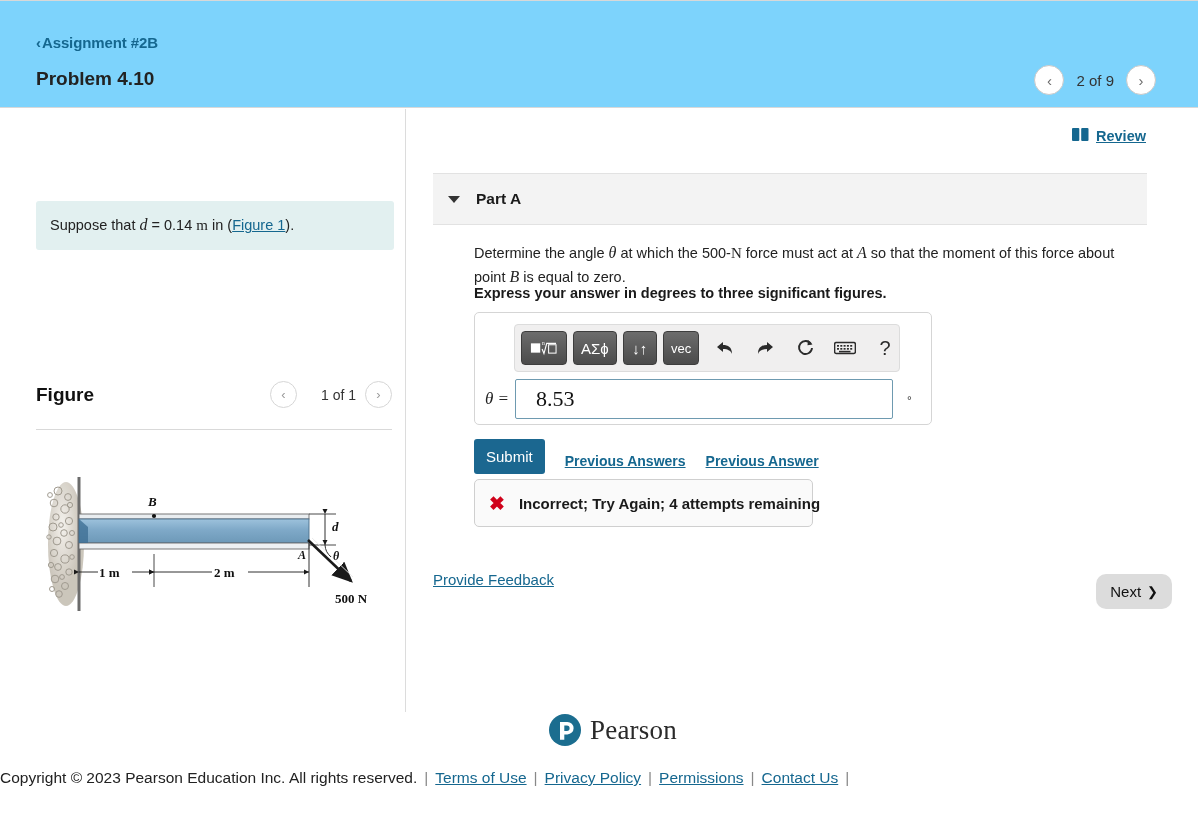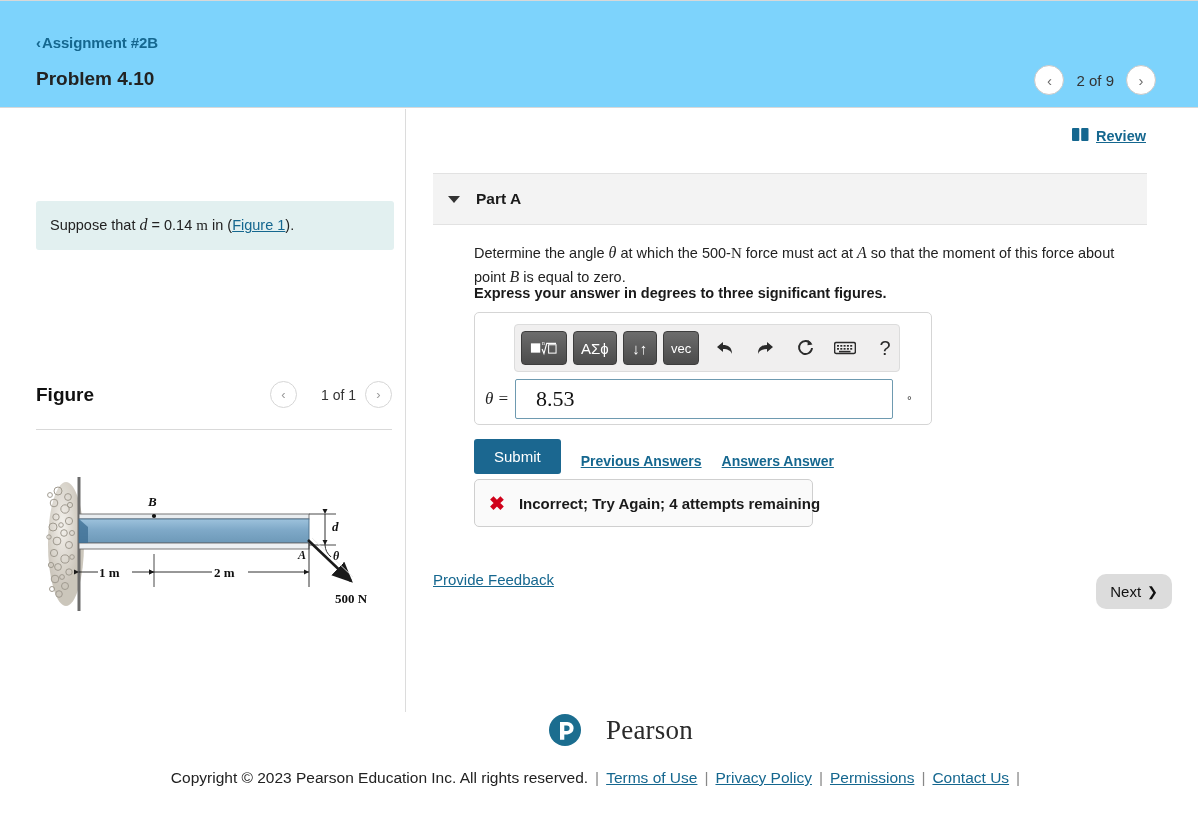--- a/index.html
+++ b/index.html
@@ -142,21 +142,21 @@
   .ans-input {
     width: 378px; height: 40px; border: 1px solid #6e9ab0; border-radius: 2px;
     background: #fff; font-size: 22px; font-family: "Liberation Serif", serif;
     padding: 0 20px; color: #111; outline: none;
   }
   .deg-unit { position: absolute; left: 500px; top: 285px; font-size: 12px; color: #333; }
 
   .submit-row { position: absolute; left: 67px; top: 330px; display: flex; align-items: center; gap: 20px; }
   .submit-btn {
     background: #1b6790; color: #fff; border: none; border-radius: 3px;
-    font-size: 15px; padding: 9px 20px; cursor: pointer;
+    font-size: 15px; padding: 9px 12px; cursor: pointer;
     font-family: "Liberation Sans", sans-serif;
   }
   .ulink { color: #15678f; font-size: 14px; font-weight: bold; text-decoration: underline; cursor: pointer; margin-top: 8px; }
 
   .feedback-box {
     position: absolute; left: 67px; top: 370px; width: 339px; height: 48px;
     background: #fafafa; border: 1px solid #cfcfcf; border-radius: 5px;
     display: flex; align-items: center; gap: 14px; padding-left: 14px;
   }
   .xmark { color: #d0021b; font-size: 19px; font-weight: bold; line-height: 1; }
@@ -169,24 +169,24 @@
   .next-btn {
     position: absolute; right: 26px; top: 465px;
     background: #dcdcdc; border: none; border-radius: 10px;
     font-size: 15px; color: #111; padding: 9px 14px; cursor: pointer;
     font-family: "Liberation Sans", sans-serif;
     display: flex; align-items: center; gap: 6px;
   }
 
   
   .footer { position: absolute; left: 0; top: 712px; width: 1198px; height: 106px; background: #fff; }
-  .pearson-logo { position: absolute; left: 548px; top: 1px; display: flex; align-items: center; gap: 24px; }
+  .pearson-logo { position: absolute; left: 548px; top: 1px; display: flex; align-items: center; gap: 8px; }
   .pearson-word { font-family: "Liberation Serif", serif; font-size: 27px; color: #2a2a2a; letter-spacing: 0.2px; }
   .copyright {
-    position: absolute; left: 0; top: 57px; width: 1198px; text-align: center;
+    position: absolute; left: 0; top: 57px; width: 1198px; text-align: left;
     font-size: 15.5px; color: #222; white-space: nowrap;
   }
   .copyright a { color: #15678f; text-decoration: underline; cursor: pointer; }
   .sep { color: #888; margin: 0 7px; }
 </style>
 </head>
 <body>
 
 <div id="app">
 
@@ -394,21 +394,21 @@
       <div class="ans-row">
         <span class="theta-eq">θ =</span>
         <input class="ans-input" type="text" value="8.53" style="">
       </div>
     </div>
     <div class="deg-unit">°</div>
 
     <div class="submit-row">
       <button class="submit-btn">Submit</button>
       <a class="ulink" href="#">Previous Answers</a>
-      <a class="ulink" href="#">Answers Answer</a>
+      <a class="ulink" href="#">Previous Answer</a>
     </div>
 
     <div class="feedback-box">
       <span class="xmark">✖</span>
       <span class="fb-text">Incorrect; Try Again; 4 attempts remaining</span>
     </div>
 
     <a class="provide-feedback" href="#">Provide Feedback</a>
     <button class="next-btn">
       <span>Next</span>

